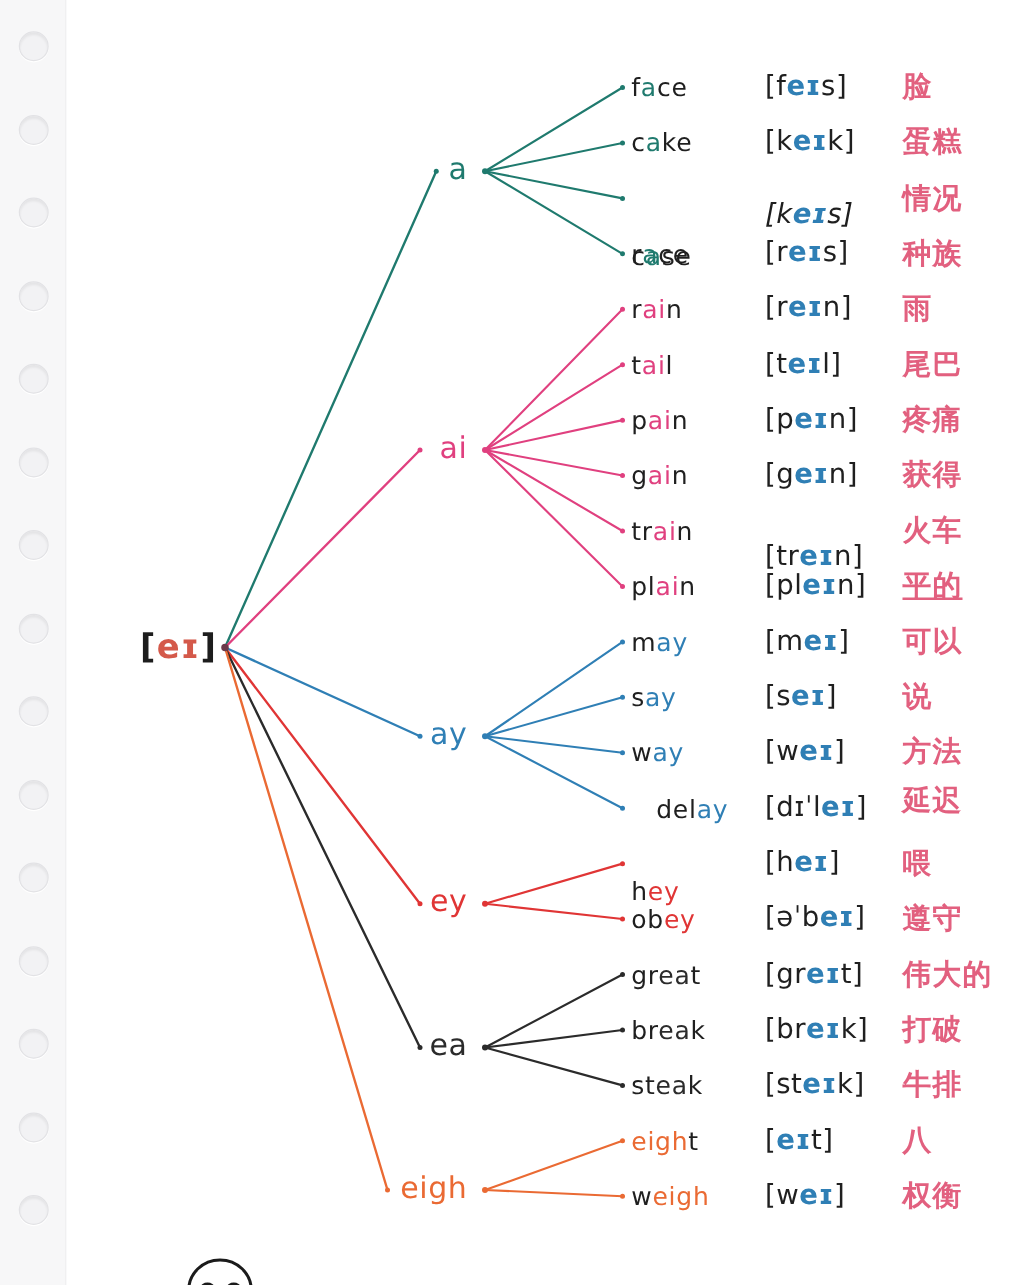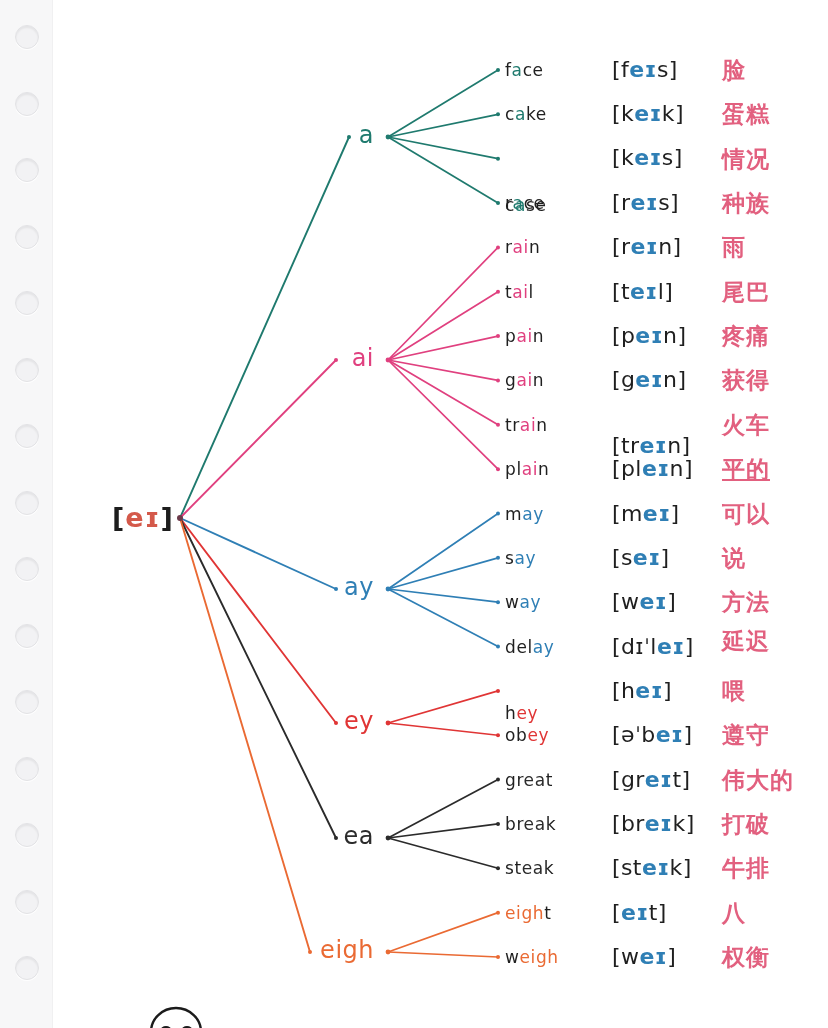--- a/index.html
+++ b/index.html
@@ -53,21 +53,21 @@
     left:112px;top:502px;
     font-size:27px;
     letter-spacing:1px;
     white-space:nowrap;
     font-family:"DejaVu Sans","Liberation Sans",sans-serif;
   }
   #root-node .brk{color:#1d1d1d;font-weight:600;}
   #root-node .vow{color:#d4594a;font-weight:600;}
   .w-word{
     position:absolute;left:505px;
-    font-size:17px;letter-spacing:0.6px;white-space:nowrap;
+    font-size:20px;letter-spacing:0.6px;white-space:nowrap;
     color:#1f1f1f;line-height:30px;
   }
   .w-ipa{
     position:absolute;left:612px;
     font-size:22px;letter-spacing:0.4px;white-space:nowrap;
     color:#1f1f1f;line-height:30px;
   }
   .w-ipa .hi{color:#2f7fb5;font-weight:600;}
   .w-cn{
     position:absolute;left:722px;
@@ -184,21 +184,21 @@
       <div class="node-label" style="color: rgb(234, 106, 51); top: 938px; left: 316px; width: 58px; text-align: right;">eigh</div>
     </div>
   <div id="rows">
       <div class="w-word" style="top: 55px;"><span>f</span><span style="color: rgb(31, 122, 110);">a</span><span>ce</span></div>
       <div class="w-ipa" style="top: 55px;"><span>[f</span><span class="hi">eɪ</span><span>s]</span></div>
       <div class="w-cn" style="top: 55px;">脸</div>
       <div class="w-word" style="top: 99.35px;"><span>c</span><span style="color: rgb(31, 122, 110);">a</span><span>ke</span></div>
       <div class="w-ipa" style="top: 99.35px;"><span>[k</span><span class="hi">eɪ</span><span>k]</span></div>
       <div class="w-cn" style="top: 99.35px;">蛋糕</div>
       <div class="w-word" style="top: 143.7px; margin-top: 46px;"><span>c</span><span style="color: rgb(31, 122, 110);">a</span><span>se</span></div>
-      <div class="w-ipa" style="top: 143px;"><span>[k</span><span class="hi">eɪ</span><span>s]</span></div>
+      <div class="w-ipa" style="top: 157px; font-style: italic;"><span>[k</span><span class="hi">eɪ</span><span>s]</span></div>
       <div class="w-cn" style="top: 143.7px;">情况</div>
       <div class="w-word" style="top: 188.05px;"><span>r</span><span style="color: rgb(31, 122, 110);">a</span><span>ce</span></div>
       <div class="w-ipa" style="top: 188.05px;"><span>[r</span><span class="hi">eɪ</span><span>s]</span></div>
       <div class="w-cn" style="top: 188.05px;">种族</div>
       <div class="w-word" style="top: 232.4px;"><span>r</span><span style="color: rgb(224, 64, 127);">ai</span><span>n</span></div>
       <div class="w-ipa" style="top: 232.4px;"><span>[r</span><span class="hi">eɪ</span><span>n]</span></div>
       <div class="w-cn" style="top: 232.4px;">雨</div>
       <div class="w-word" style="top: 276.75px;"><span>t</span><span style="color: rgb(224, 64, 127);">ai</span><span>l</span></div>
       <div class="w-ipa" style="top: 276.75px;"><span>[t</span><span class="hi">eɪ</span><span>l]</span></div>
       <div class="w-cn" style="top: 276.75px;">尾巴</div>
@@ -216,21 +216,21 @@
       <div class="w-cn" style="top: 454.15px; text-decoration: underline;">平的</div>
       <div class="w-word" style="top: 498.5px;"><span>m</span><span style="color: rgb(47, 127, 181);">ay</span><span></span></div>
       <div class="w-ipa" style="top: 498.5px;"><span>[m</span><span class="hi">eɪ</span><span>]</span></div>
       <div class="w-cn" style="top: 498.5px;">可以</div>
       <div class="w-word" style="top: 542.85px;"><span>s</span><span style="color: rgb(47, 127, 181);">ay</span><span></span></div>
       <div class="w-ipa" style="top: 542.85px;"><span>[s</span><span class="hi">eɪ</span><span>]</span></div>
       <div class="w-cn" style="top: 542.85px;">说</div>
       <div class="w-word" style="top: 587.2px;"><span>w</span><span style="color: rgb(47, 127, 181);">ay</span><span></span></div>
       <div class="w-ipa" style="top: 587.2px;"><span>[w</span><span class="hi">eɪ</span><span>]</span></div>
       <div class="w-cn" style="top: 587.2px;">方法</div>
-      <div class="w-word" style="top: 631.55px;"><span>del</span><span style="color: rgb(47, 127, 181);">ay</span><span></span></div>
+      <div class="w-word" style="top: 631.55px; margin-left: 20px;"><span>del</span><span style="color: rgb(47, 127, 181);">ay</span><span></span></div>
       <div class="w-ipa" style="top: 631.55px;"><span>[dɪˈl</span><span class="hi">eɪ</span><span>]</span></div>
       <div class="w-cn" style="top: 626px;">延迟</div>
       <div class="w-word" style="top: 698px;"><span>h</span><span style="color: rgb(224, 53, 53);">ey</span><span></span></div>
       <div class="w-ipa" style="top: 675.9px; text-align: right;"><span>[h</span><span class="hi">eɪ</span><span>]</span></div>
       <div class="w-cn" style="top: 675.9px;">喂</div>
       <div class="w-word" style="top: 720.25px;"><span>ob</span><span style="color: rgb(224, 53, 53);">ey</span><span></span></div>
       <div class="w-ipa" style="top: 720.25px;"><span>[əˈb</span><span class="hi">eɪ</span><span>]</span></div>
       <div class="w-cn" style="top: 720.25px;">遵守</div>
       <div class="w-word" style="top: 764.6px;"><span>gr</span><span style="color: rgb(43, 43, 43);">ea</span><span>t</span></div>
       <div class="w-ipa" style="top: 764.6px;"><span>[gr</span><span class="hi">eɪ</span><span>t]</span></div>

